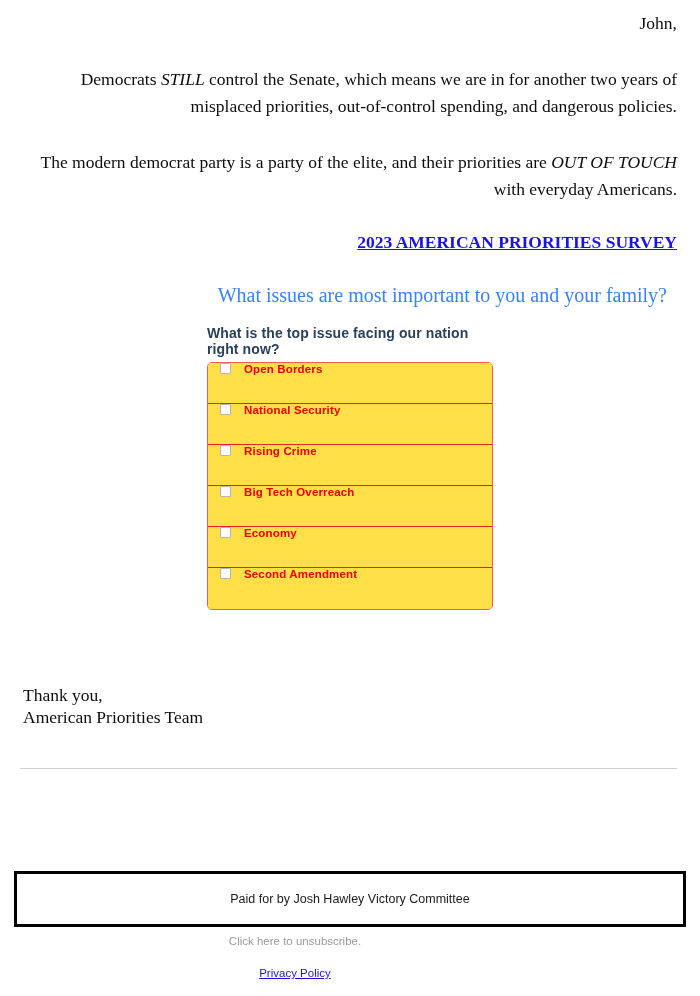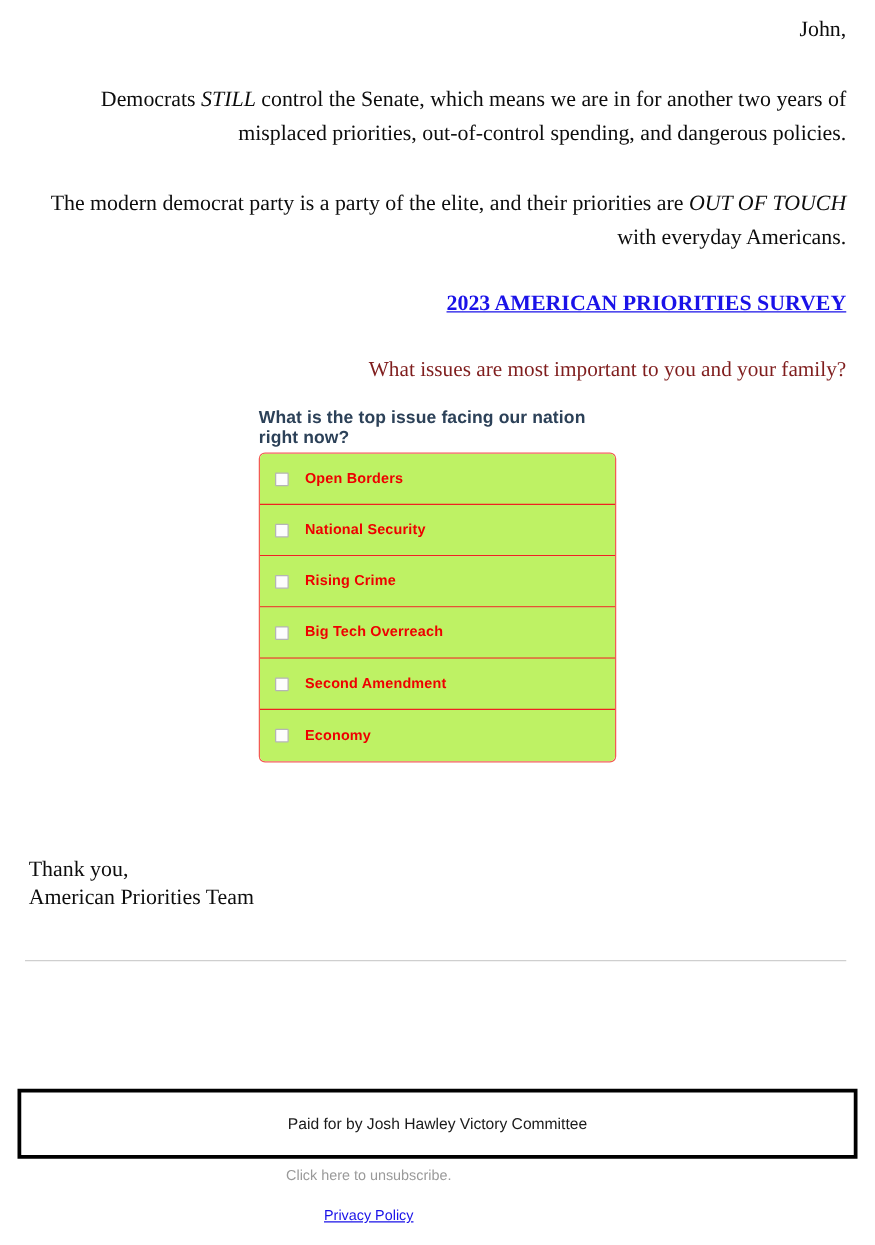--- a/index.html
+++ b/index.html
@@ -45,24 +45,24 @@
     font-size: 17.5px;
     font-weight: bold;
     color: #1a12e8;
     text-decoration: underline;
     line-height: 27px;
   }
   .link-row { margin-bottom: 26px; }
 
   .question-line {
     font-family: "Liberation Serif", "DejaVu Serif", serif;
-    font-size: 17px;
+    font-size: 20px;
     line-height: 27px;
-    color: #7f1d1d;
-    margin: 0;
+    color: #3b82f6;
+    margin: 10px;
   }
 
   
   .survey-widget {
     position: absolute;
     left: 207px;
     top: 325px;
     width: 286px;
   }
   .survey-question {
@@ -75,26 +75,25 @@
     padding-left: 0px;
   }
   .survey-box {
     border: 1px solid #f25c54;
     border-radius: 5px;
     overflow: hidden;
     background: #ffffff;
   }
   .survey-row {
     display: flex;
-    align-items: center;
     height: 41px;
     padding-left: 12px;
     border-bottom: 1px solid #ef2222;
     box-sizing: border-box;
-    background: #bef264;
+    background: #fde047;
     cursor: pointer;
   }
   .survey-row:last-child {
     border-bottom: none;
   }
   .checkbox {
     width: 9px;
     height: 9px;
     border: 1px solid #b5b5b5;
     border-radius: 1px;
@@ -211,26 +210,26 @@
       <span class="survey-label">Rising Crime</span>
     </div>
 
     <div class="survey-row">
       <span class="checkbox"></span>
       <span class="survey-label">Big Tech Overreach</span>
     </div>
 
     <div class="survey-row">
       <span class="checkbox"></span>
+      <span class="survey-label">Economy</span>
+    </div>
+
+    <div class="survey-row">
+      <span class="checkbox"></span>
       <span class="survey-label">Second Amendment</span>
-    </div>
-
-    <div class="survey-row">
-      <span class="checkbox"></span>
-      <span class="survey-label">Economy</span>
     </div>
 
   </div>
 </div>
 
 <div class="signoff">
   <div>Thank you,</div>
   <div>American Priorities Team</div>
 </div>
 

